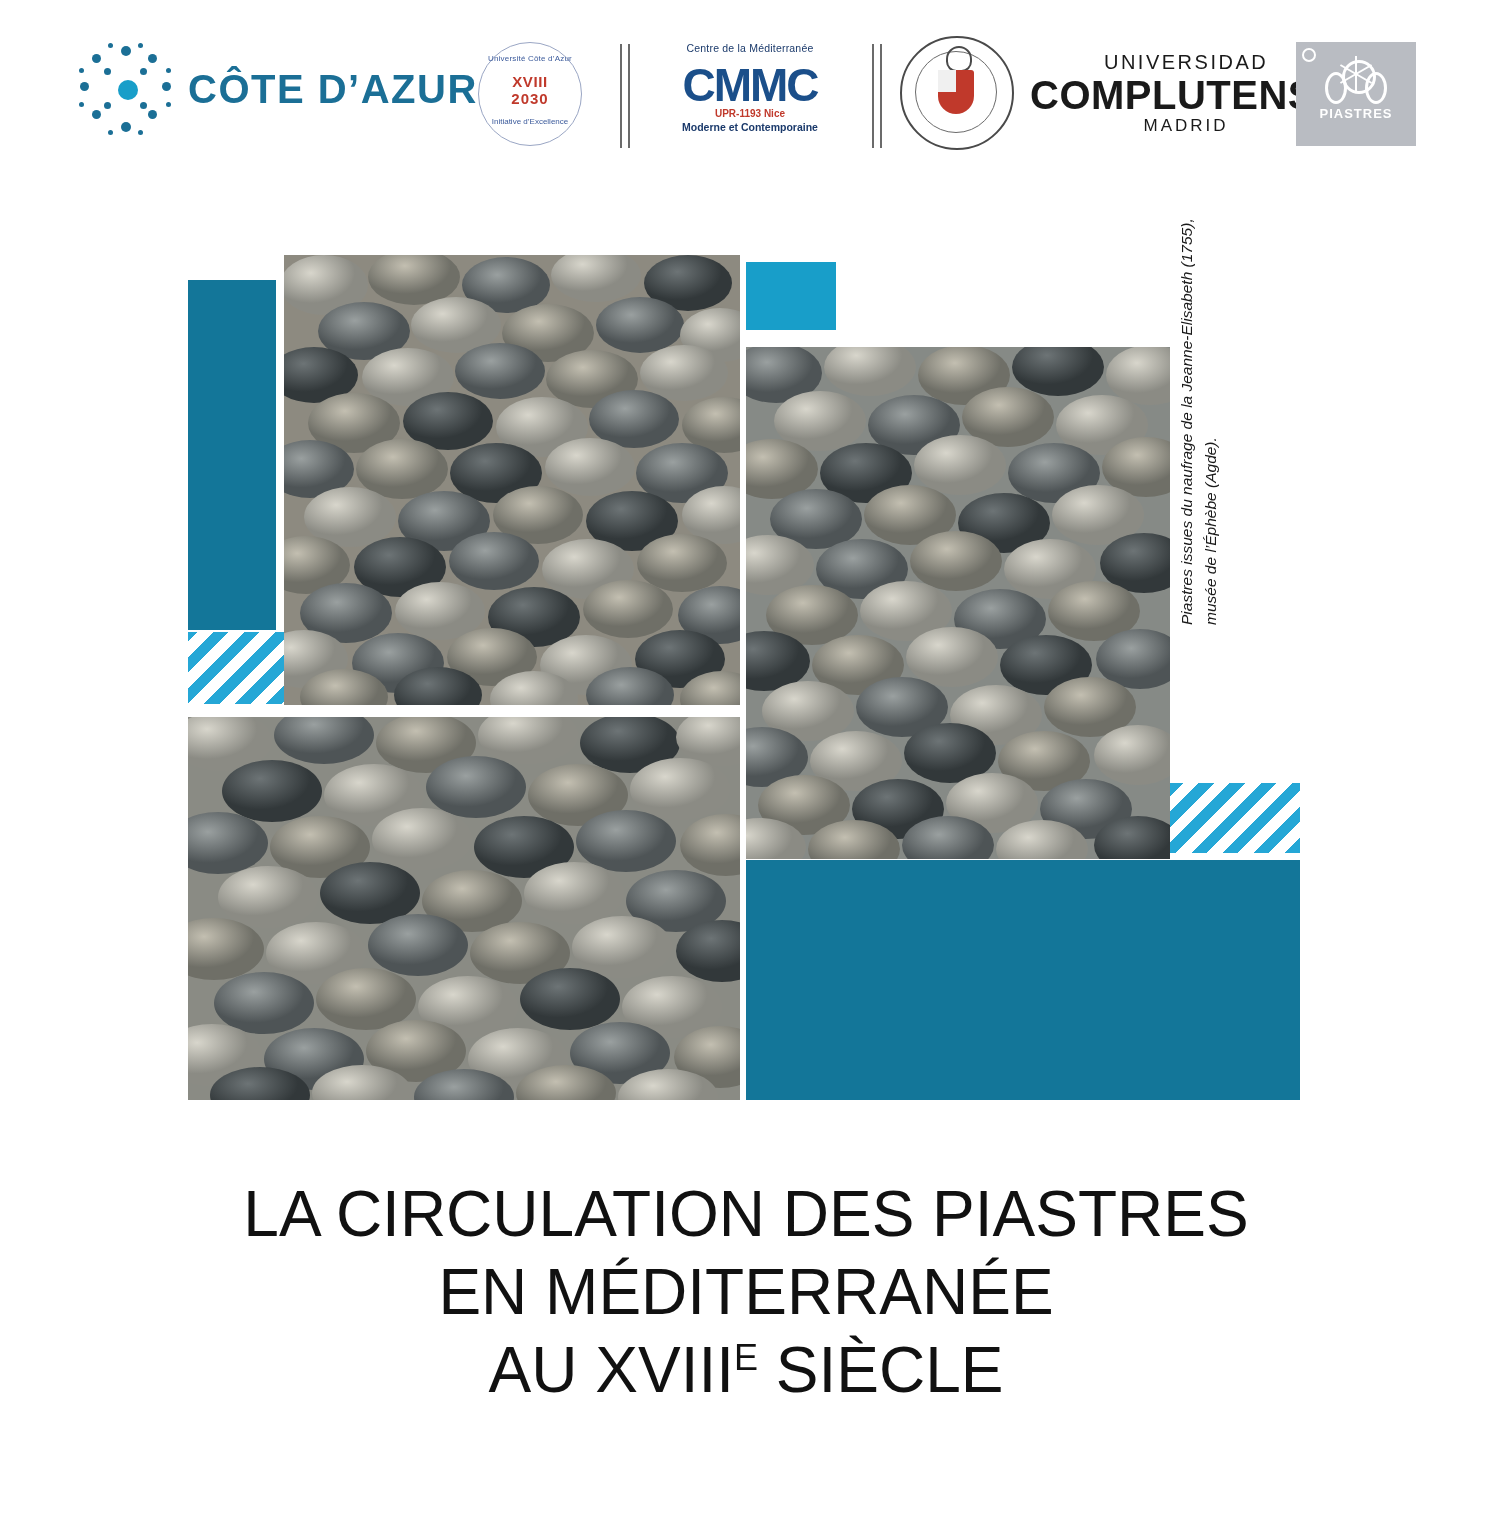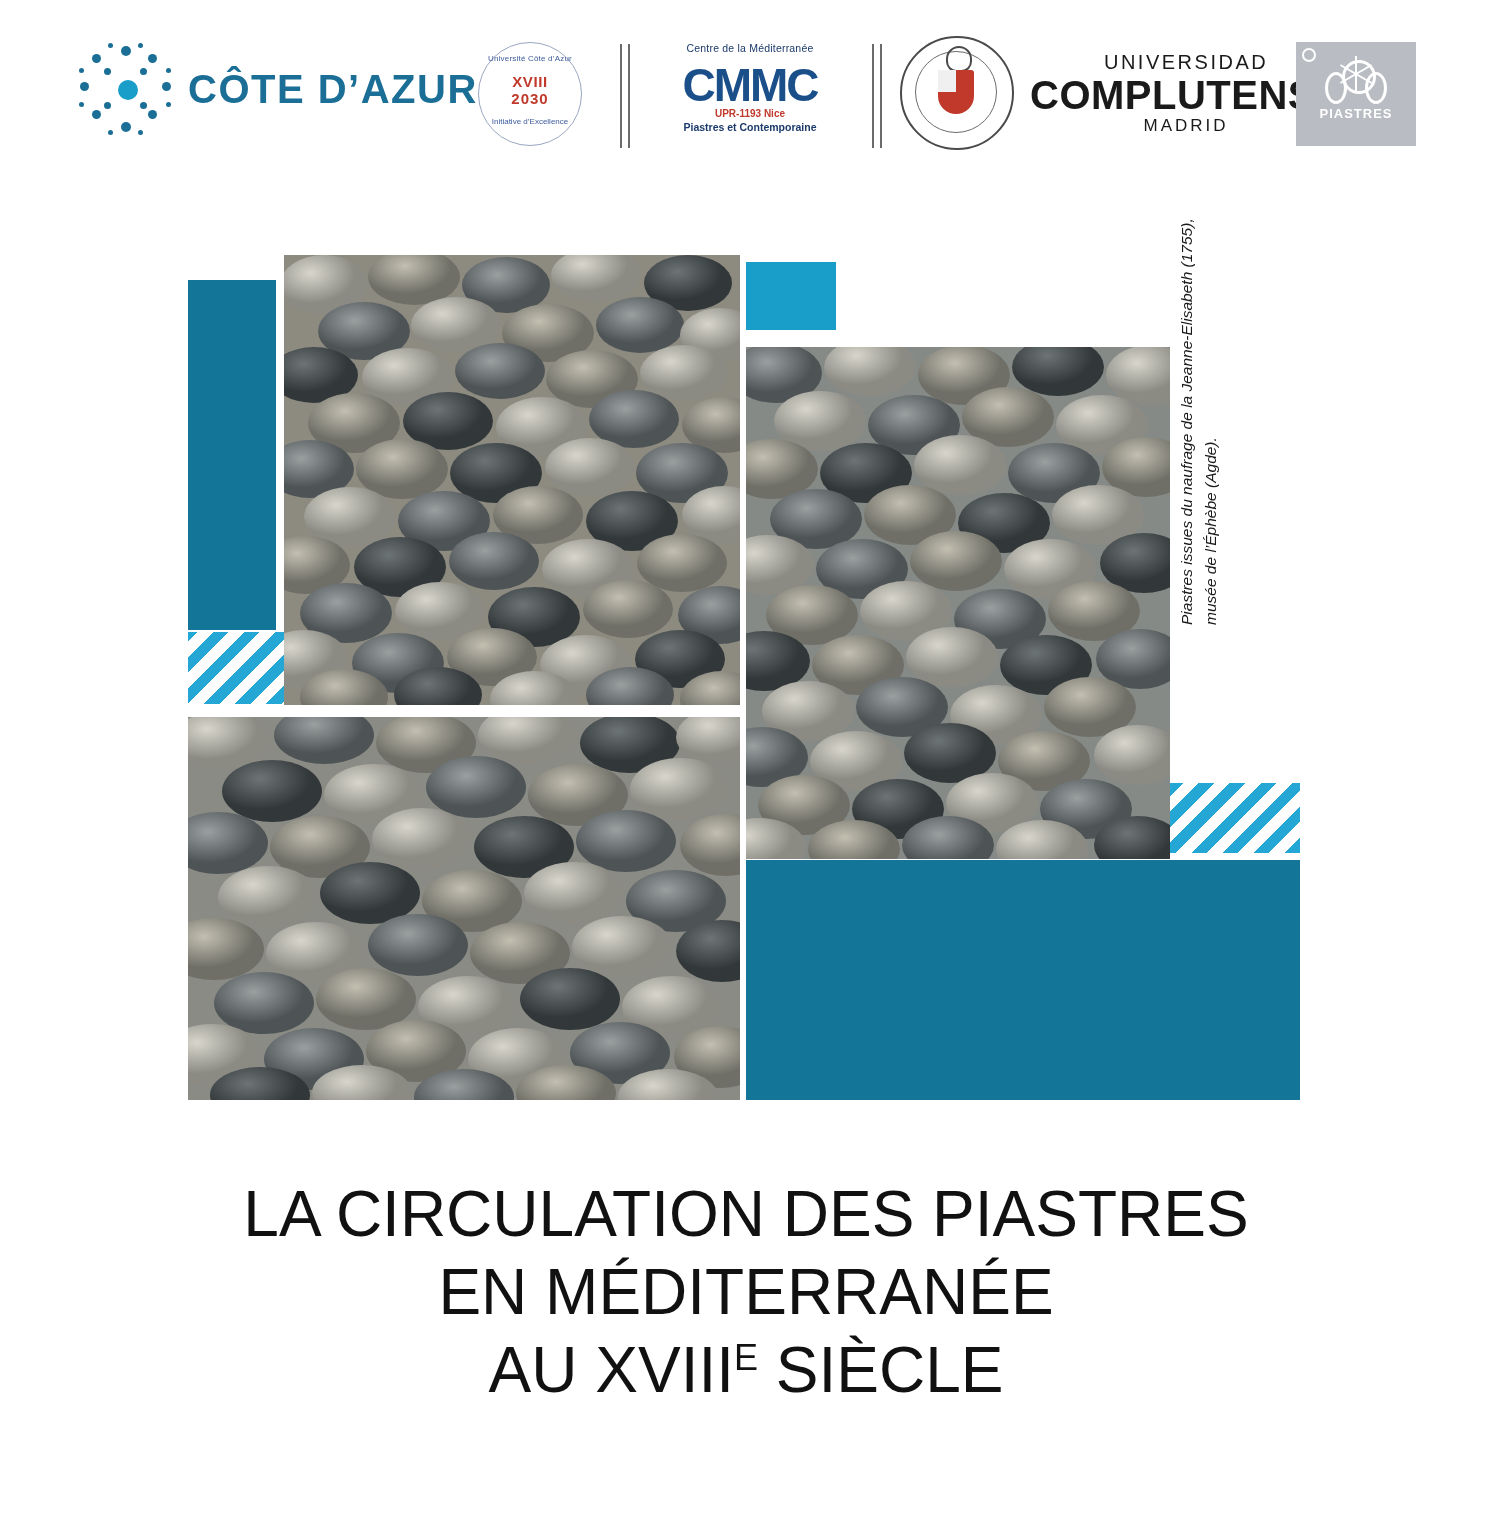--- a/index.html
+++ b/index.html
@@ -371,21 +371,21 @@
 
   <div class="divider" style="left:620px;top:44px;height:104px;"></div>
   <div class="divider" style="left:628px;top:44px;height:104px;"></div>
 
   <div class="cmmc">
     <div class="cmmc-top">Centre de la Méditerranée</div>
     <div class="cmmc-main">
       <span class="cmmc-letters">C</span><span class="cmmc-letters red">MM</span><span class="cmmc-letters">C</span>
     </div>
     <div class="cmmc-sub">UPR-1193 Nice</div>
-    <div class="cmmc-bot">Piastres et Contemporaine</div>
+    <div class="cmmc-bot">Moderne et Contemporaine</div>
   </div>
 
   <div class="divider" style="left:872px;top:44px;height:104px;"></div>
   <div class="divider" style="left:880px;top:44px;height:104px;"></div>
 
   <div class="ucm">
     <div class="ucm-seal">
       <div class="inner"></div>
       <div class="swan"></div>
       <div class="shield"></div>

